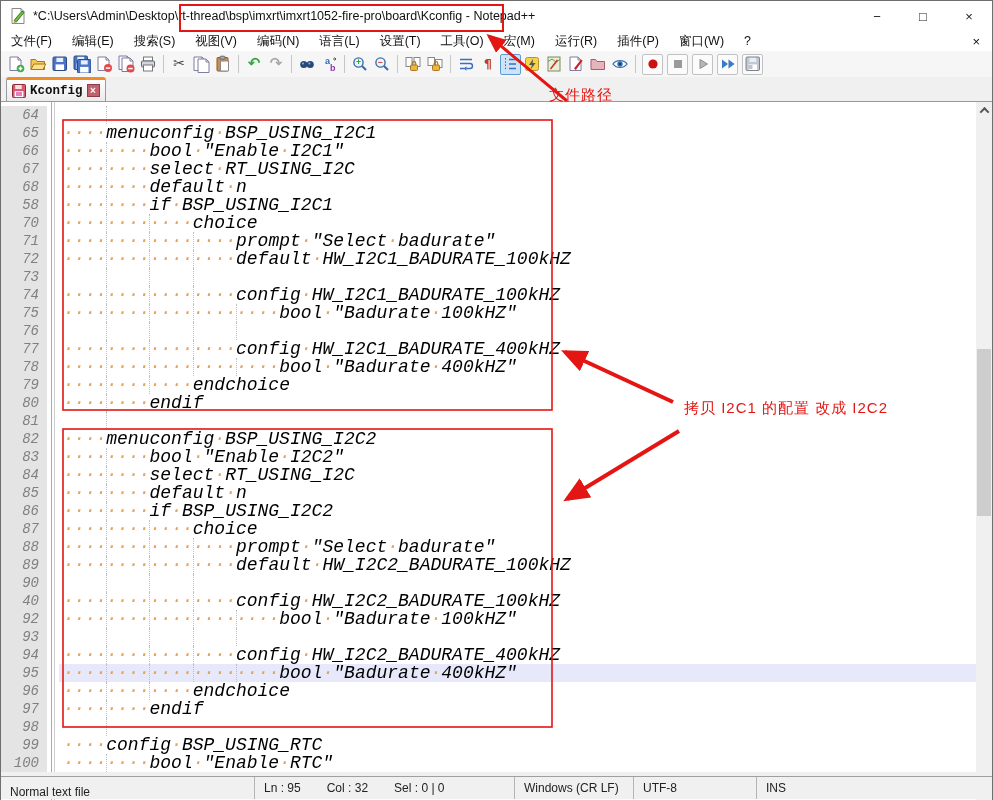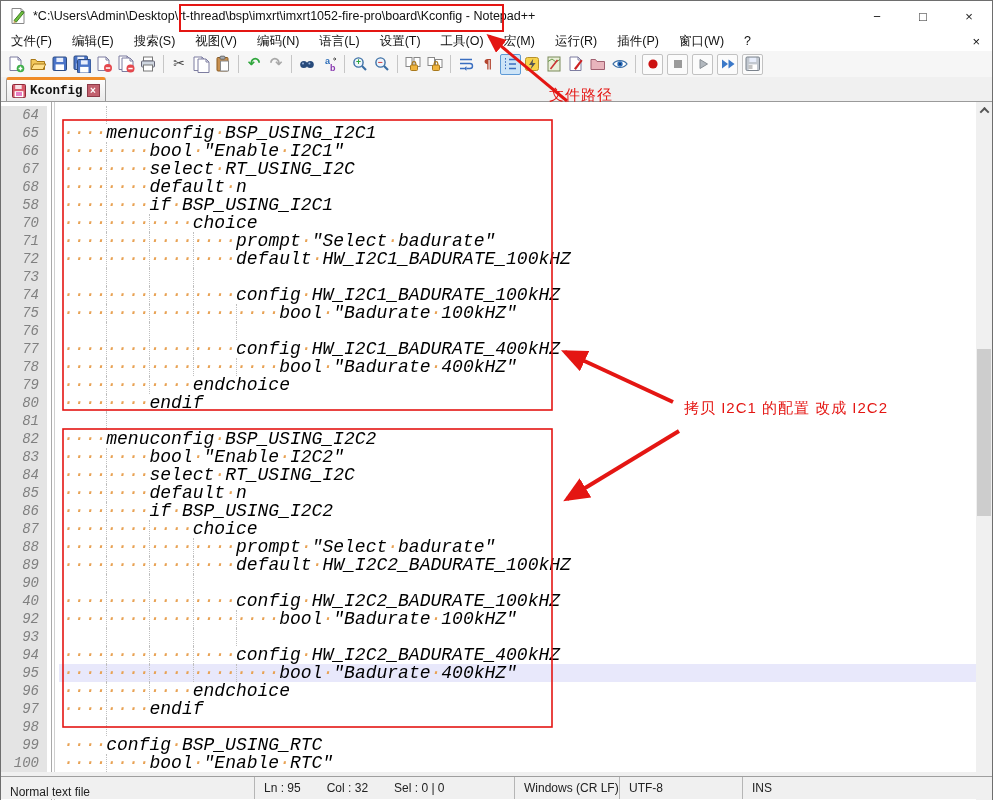--- a/index.html
+++ b/index.html
@@ -74,21 +74,21 @@
   #scr-thumb { position:absolute; left:1px; width:14px; top:247px; height:167px; background:#cdcdcd; }
 
   
   #bottom-strip { position:absolute; left:0; right:0; top:771px; height:6px; background:#f0f0f0; }
   #statusbar { position:absolute; left:0; right:0; bottom:0; height:23px; background:#f0f0f0;
                border-top:1px solid #9f9f9f; display:flex; align-items:stretch;
                font-size:12px; color:#222; }
   .seg { display:flex; align-items:center; gap:26px; padding-left:9px; border-left:1px solid #b5b5b5; }
   .seg:first-child { border-left:none; }
   .seg-doc-type{width:253px;align-items:flex-end;} .seg-length-lines{width:198px;} .seg-cursor{width:260px;}
-  .seg-eol{width:105px;} .seg-encoding{width:123px;} .seg-mode{width:54px;}
+  .seg-eol{width:105px;} .seg-encoding{width:123px;margin-left:14px;} .seg-mode{width:54px;}
 
   
   #overlay { position:absolute; left:0; top:0; width:993px; height:800px;
              pointer-events:none; z-index:50; }
   .anno-label { position:absolute; color:#e41613; font-size:15px; z-index:51;
                 pointer-events:none; white-space:nowrap; letter-spacing:1px; }
   #label-file-path { left:548px; top:85px; }
   #label-copy { left:683px; top:398px; }
 </style>
 </head>

